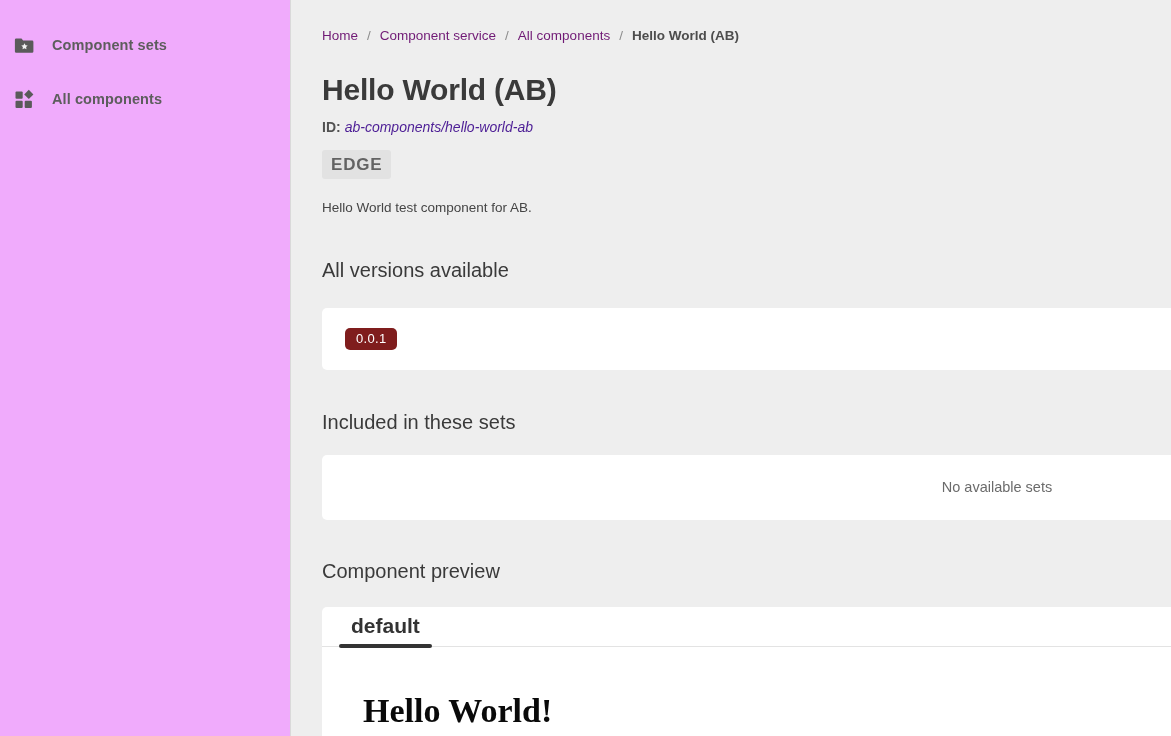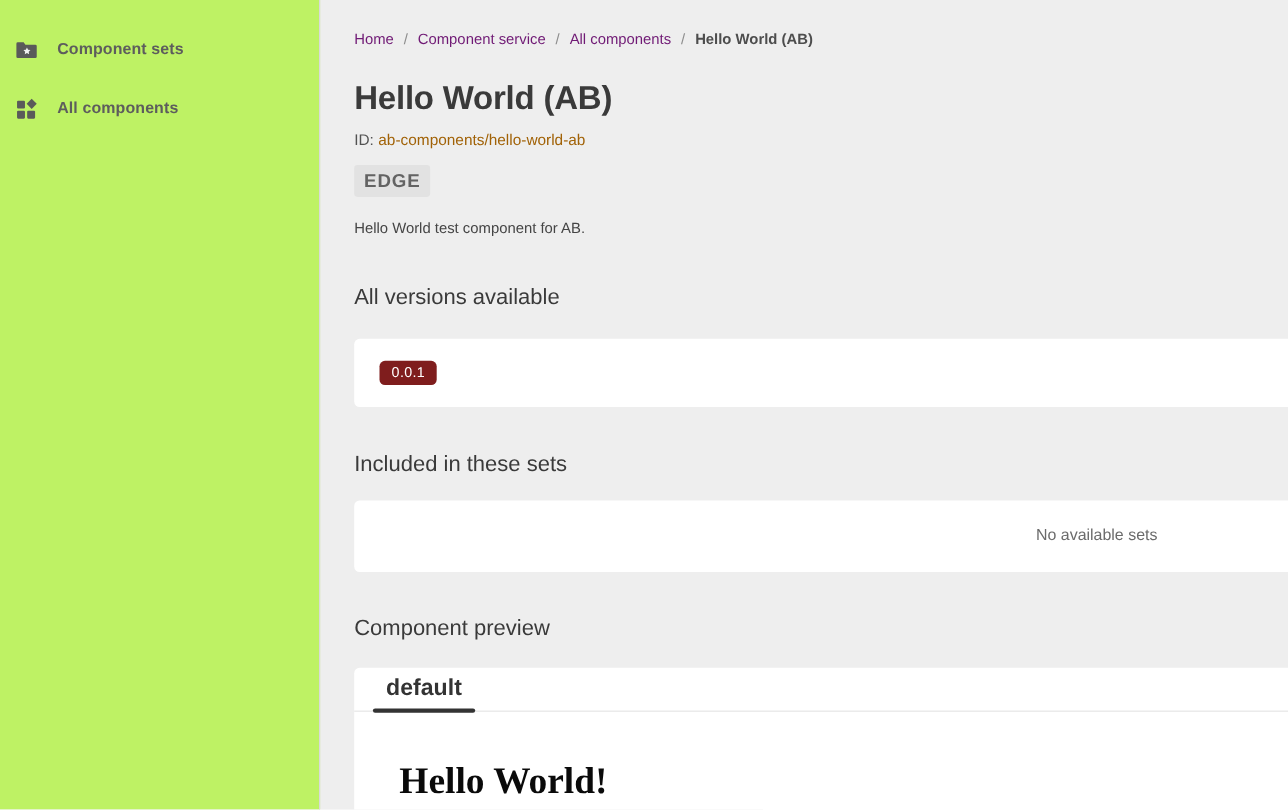--- a/index.html
+++ b/index.html
@@ -9,21 +9,21 @@
     background: #eeeeee;
     overflow: hidden;
     position: relative;
   }
 
   
   .sidebar {
     position: absolute;
     left: 0; top: 0; bottom: 0;
     width: 291px;
-    background: #bef264;
+    background: #f0abfc;
     border-right: 1px solid #d9d9d9;
     padding-top: 18px;
   }
   .side-item {
     height: 54px;
     display: flex;
     align-items: center;
     padding-left: 14px;
     gap: 17px;
     cursor: pointer;
@@ -59,22 +59,22 @@
   
   .page-title {
     margin-top: 29px;
     font-size: 30px;
     font-weight: 600;
     color: #3a3a3a;
     line-height: 1.15;
     letter-spacing: -0.2px;
   }
   .id-line { margin-top: 11px; font-size: 14px; color: #555; }
-  .id-label { font-weight: 400; color: #525252; }
-  .id-value { color: #a16207; margin-left: 4px; }
+  .id-label { font-weight: 700; color: #525252; }
+  .id-value { font-style: italic; color: #4c1d95; margin-left: 4px; }
   .env-badge {
     display: inline-block;
     margin-top: 15px;
     background: #e2e2e2;
     color: #636363;
     font-size: 17px;
     font-weight: 700;
     letter-spacing: 0.8px;
     padding: 5px 9px 4px;
     border-radius: 3px;

